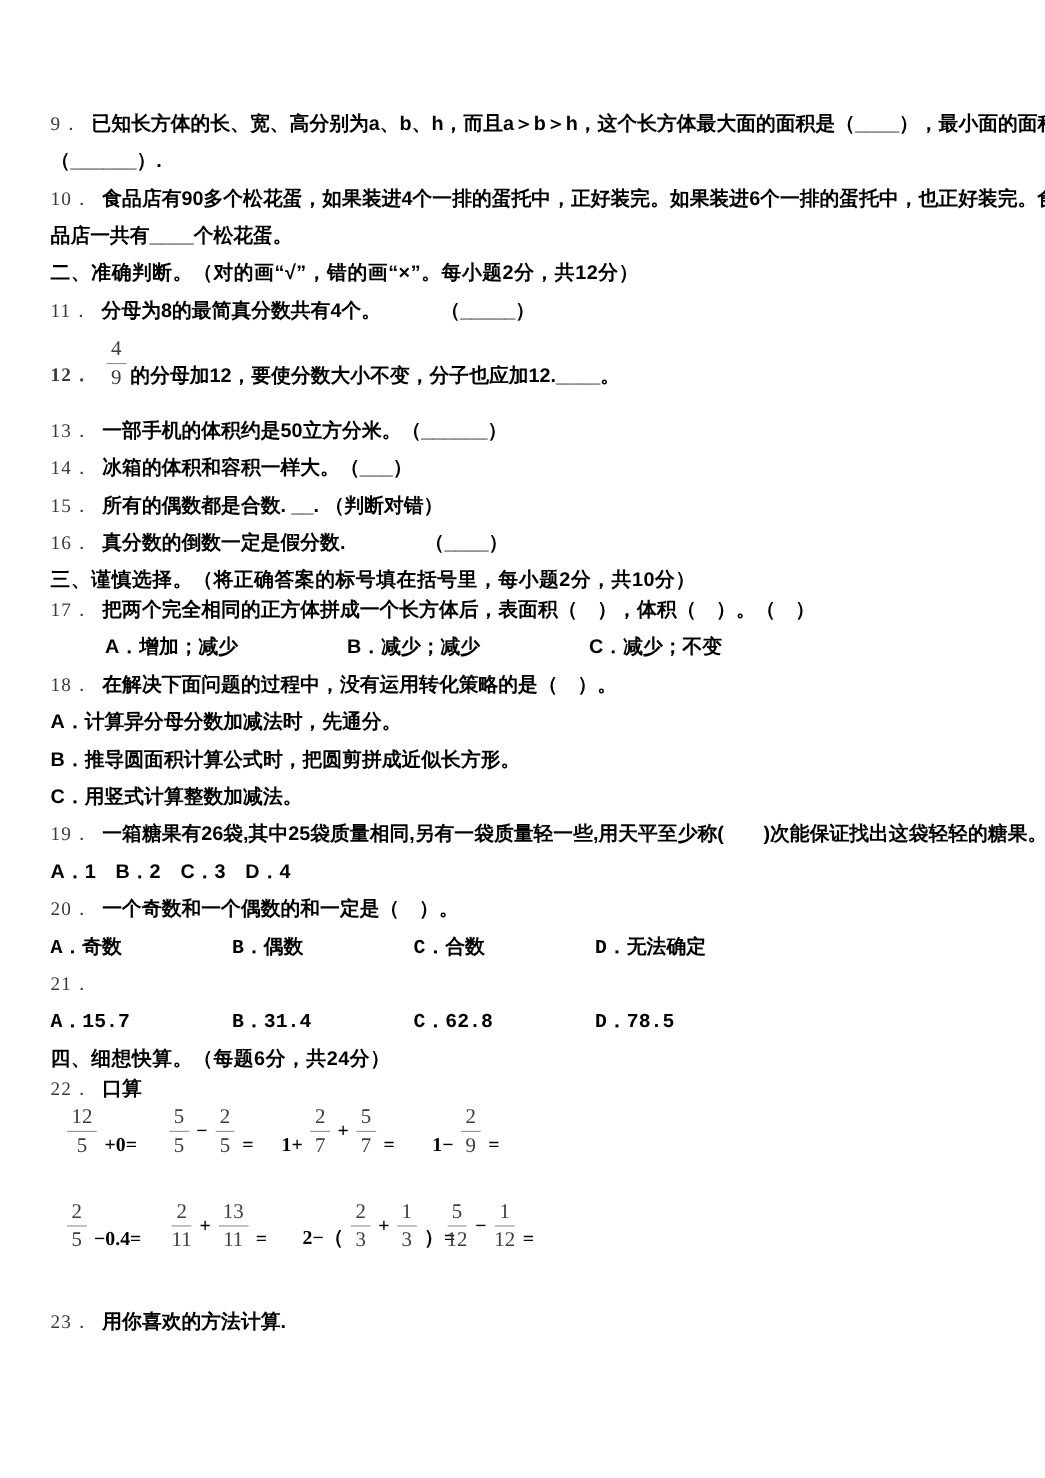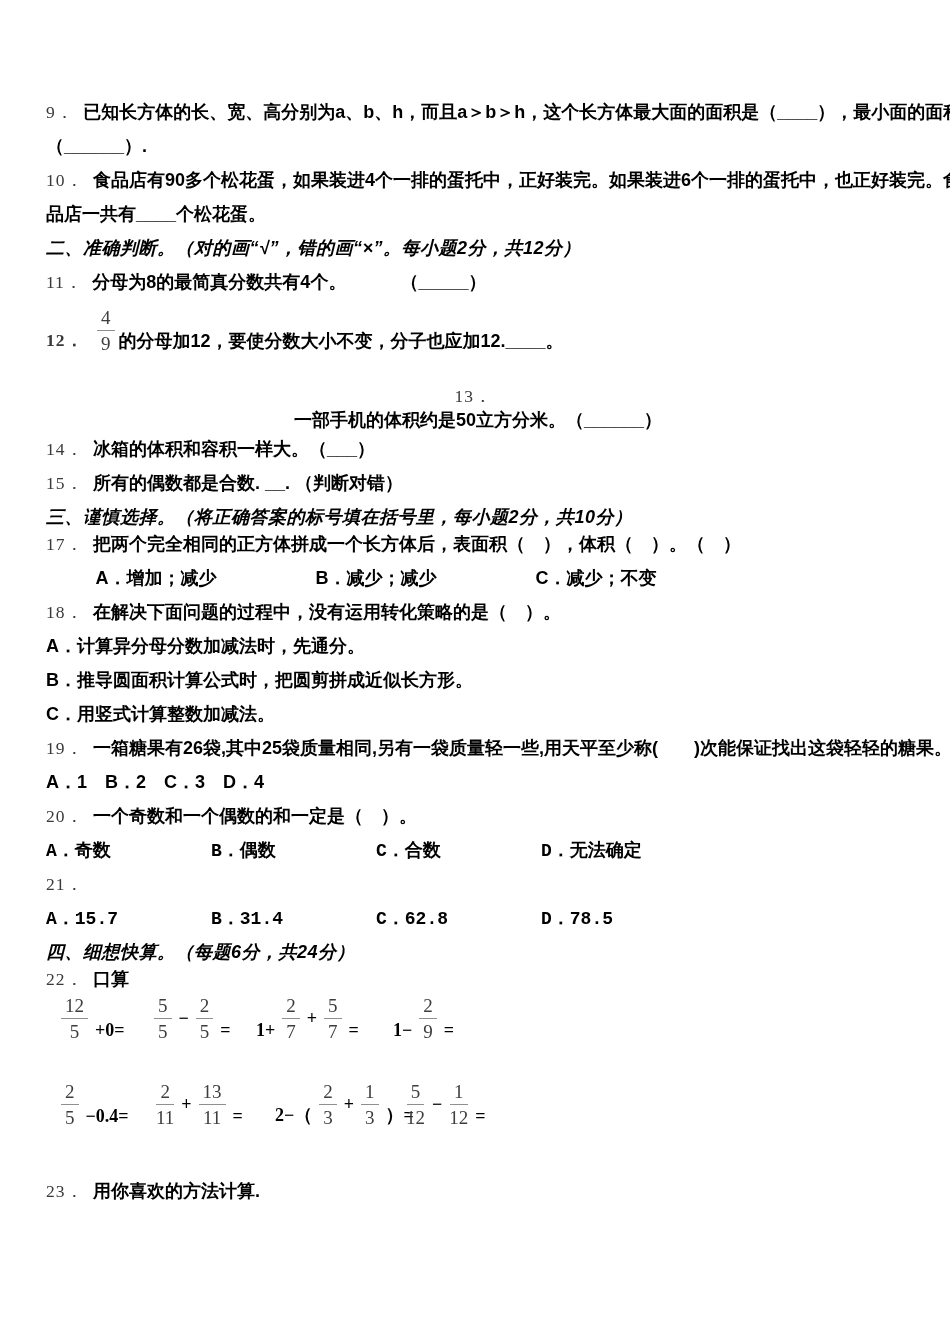--- a/index.html
+++ b/index.html
@@ -10,21 +10,21 @@
   .page{padding:95px 40px 0 46px;}
   .line{
     min-height:34px;display:flex;align-items:center;
     font-size:18px;font-weight:700;white-space:pre;
   }
   .qnum{
     font-family:"Liberation Serif",serif;font-weight:400;color:#3a3a3a;
     font-size:17.5px;letter-spacing:1px;margin-right:9px;flex:none;
   }
   .qtext{white-space:pre;}
-  .sec .qtext{letter-spacing:0.5px;font-style:italic;}
+  .sec .qtext{letter-spacing:0.5px;}
   .opts .opt{flex:none;}
   .opts-3 .opt{width:220px;text-align:center;}
   .opts-4 .opt{width:165px;font-family:Liberation Mono, monospace;}
   
   .frac{
     display:inline-flex;flex-direction:column;align-items:center;
     font-family:"Liberation Serif",serif;font-weight:400;color:#3d3d3d;
     font-size:19px;line-height:1;margin:0 4px;flex:none;
   }
   .frac .num{padding:0 4px 3px;border-bottom:1.6px solid #8f8f8f;}
@@ -41,21 +41,21 @@
   .row2 .expr:nth-child(1){width:95px;}
   .row2 .expr:nth-child(2){width:120px;}
   .row2 .expr:nth-child(3){width:130px;}
   .op-b,.op-c{
     font-family:"Liberation Serif",serif;font-weight:700;font-size:18px;
     color:#000;margin:0 3px;white-space:pre;
   }
   .op-b{align-self:flex-end;padding-bottom:3px;}
   
   .m-up7{margin-top:-7px;}
-  .m-dn29{margin-top:29px;flex-direction:column;}
+  .m-dn29{margin-top:19px;}
   .m-up4{margin-top:-4px;}
   .m-dn34{margin-top:34px;}
   .m-dn30{margin-top:44px;}
 </style>
 </head>
 <body>
 
 <div class="page">
 
   <div class="line">
@@ -97,20 +97,24 @@
     <span class="qtext">一部手机的体积约是50立方分米。（______）</span>
   </div>
   <div class="line">
     <span class="qnum">14．</span>
     <span class="qtext">冰箱的体积和容积一样大。（___）</span>
   </div>
   <div class="line">
     <span class="qnum">15．</span>
     <span class="qtext">所有的偶数都是合数. __. （判断对错）</span>
   </div>
+  <div class="line">
+    <span class="qnum">16．</span>
+    <span class="qtext">真分数的倒数一定是假分数.　　　　（____）</span>
+  </div>
 
   <div class="line sec">
     <span class="qtext">三、谨慎选择。（将正确答案的标号填在括号里，每小题2分，共10分）</span>
   </div>
 
   <div class="line m-up7">
     <span class="qnum">17．</span>
     <span class="qtext">把两个完全相同的正方体拼成一个长方体后，表面积（　），体积（　）。（　）</span>
   </div>
   <div class="line opts opts-3">

